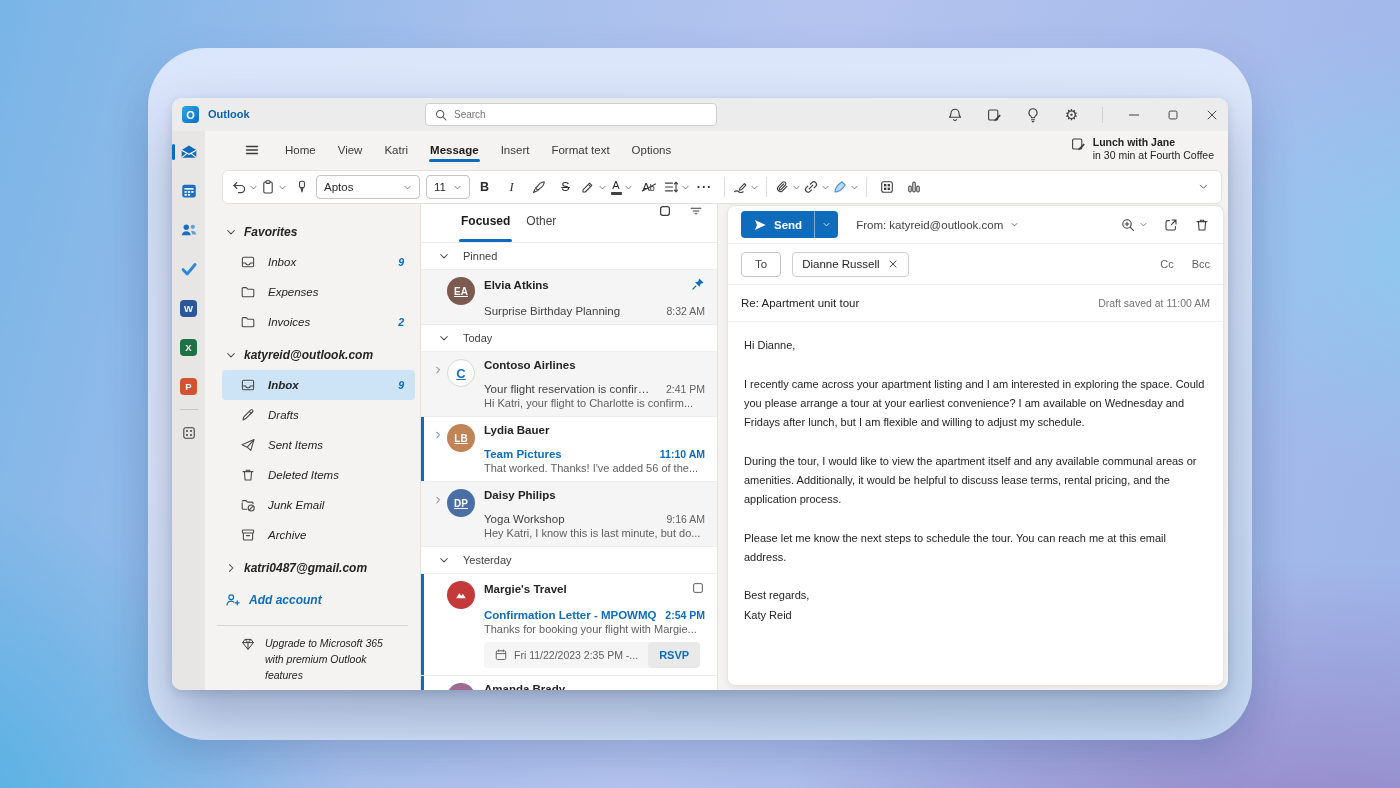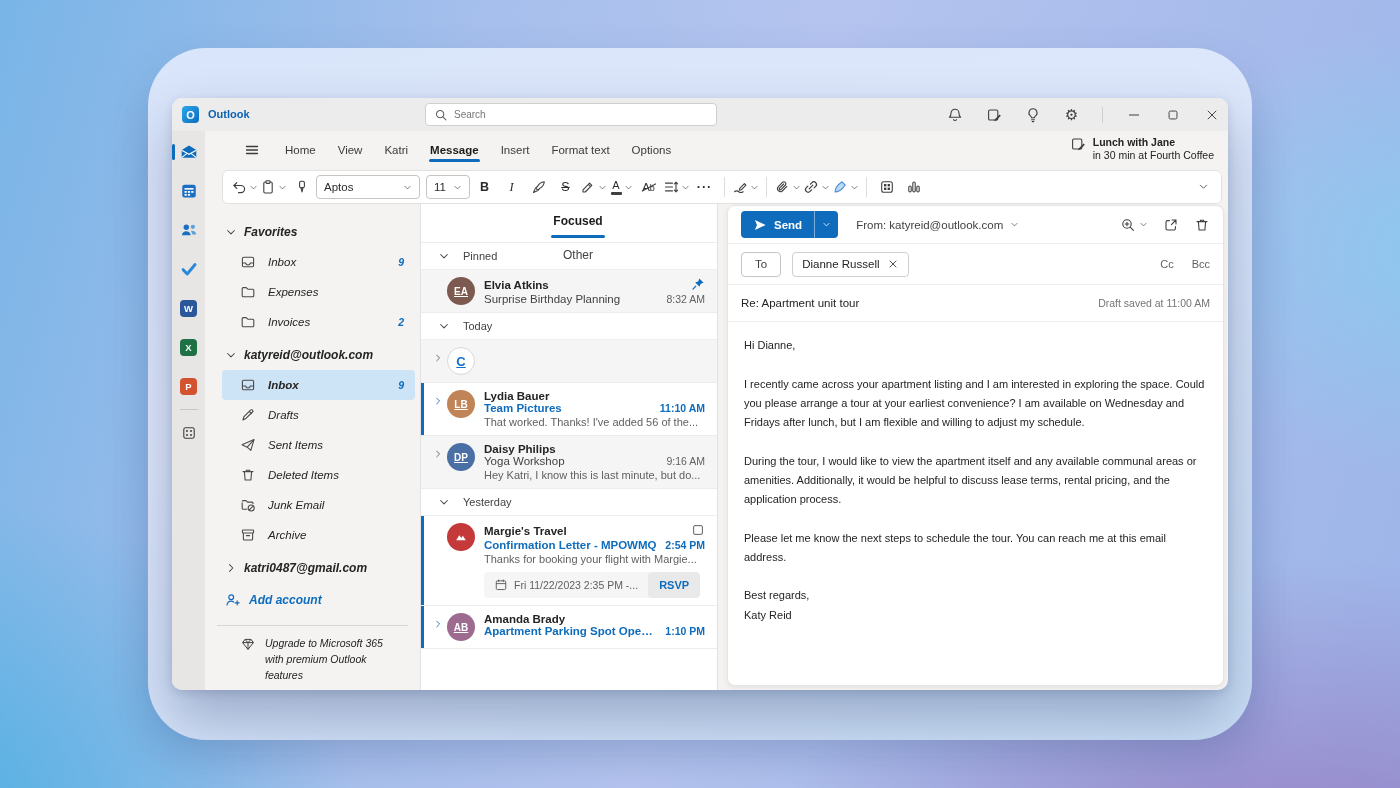--- a/index.html
+++ b/index.html
@@ -87,41 +87,41 @@
   .fitem span.lbl { font-size:11.5px; color:#242424; }
   .fbadge { position:absolute; right:11px; font-size:10.5px; font-weight:700; color:#0f6cbd; }
   .addacct { display:flex; align-items:center; gap:8px; height:34px; padding-left:20px; color:#0f6cbd; font-size:12px; font-weight:700; }
   .fdivider { height:1px; background:#d8d6d4; margin:8px 12px 10px 12px; }
   .upgrade { display:flex; gap:9px; padding-left:35px; padding-right:18px; }
   .upgrade .utxt { font-size:10.5px; color:#242424; line-height:1.5; }
 
   
   .list { position:absolute; left:248px; top:106px; width:298px; bottom:0; background:#fff;
           border-left:1px solid #e4e2e1; border-right:1px solid #e4e2e1; overflow:hidden; }
-  .listhead { height:39px; display:flex; align-items:center; border-bottom:1px solid #ebebeb; padding:0 14px 0 32px;flex-direction:column; }
+  .listhead { height:39px; display:flex; border-bottom:1px solid #ebebeb; padding:0 14px 0 32px; }
   .ltab { position:relative; font-size:12px; color:#424242; padding:10px 8px; }
   .ltab.active { font-weight:700; color:#1b1b1b; }
   .ltab.active::after { content:""; position:absolute; left:6px; right:6px; bottom:0; height:3px; border-radius:2px; background:#0f6cbd; }
   .lh-icons { margin-left:auto; display:flex; gap:17px; color:#3f3f3f; }
   .grouprow { height:27px; display:flex; align-items:center; gap:13px; padding-left:17px;
               border-bottom:1px solid #efefef; font-size:11px; color:#424242; background:#fff; }
   .msg { position:relative; display:flex; padding:7px 12px 7px 12px; border-bottom:1px solid #ececec; background:#fff; }
   .msg.read { background:#f5f5f5; }
   .msg .expch { width:10px; height:10px; margin:6px 4px 0 0; color:#5a5a5a; flex:none; }
   .msg.unread .expch { color:#0f6cbd; }
   .msg.unread::before { content:""; position:absolute; left:0; top:0; bottom:0; width:3px; background:#0f6cbd; }
   .avatar { width:28px; height:28px; border-radius:50%; flex:none; margin-right:9px; color:#fff;
             font-size:10px; font-weight:700; display:flex; align-items:center; justify-content:center;text-decoration:underline; }
   .logoC { background:#fff; border:1px solid #d8d8d8; color:#1170c8; font-size:13px; font-weight:800; }
   .logoM { background:#c43a3a; }
   .mbody { flex:1; min-width:0; }
   .l1 { display:flex; align-items:center; }
   .sender { font-size:11.5px; font-weight:700; color:#242424; }
   .l1 .r { margin-left:auto; }
-  .l2 { display:flex; align-items:center; margin-top:0; }
+  .l2 { display:flex; align-items:center; margin-top:12px; }
   .subject { font-size:11.5px; color:#424242; white-space:nowrap; overflow:hidden; text-overflow:ellipsis; }
   .msg.unread .subject { color:#0f6cbd; font-weight:700; }
   .time { margin-left:auto; font-size:10.5px; color:#616161; padding-left:8px; flex:none; }
   .msg.unread .time { color:#0f6cbd; font-weight:700; }
   .preview { margin-top:2px; font-size:11px; color:#616161; white-space:nowrap; overflow:hidden; text-overflow:ellipsis; }
   .chip { margin-top:7px; display:inline-flex; align-items:center; height:26px; background:#f5f5f5; border-radius:4px; overflow:hidden; }
   .chip .when { display:flex; align-items:center; gap:6px; padding:0 10px; font-size:10.5px; color:#616161; }
   .chip .rsvp { height:26px; display:flex; align-items:center; padding:8px 11px; background:#e9e9e9;
                 color:#0f6cbd; font-size:11px; font-weight:700; border-radius:4px; }
   .pinic { color:#0f6cbd; }
@@ -731,20 +731,30 @@
             <use href="#i-chevd"></use>
           </svg>
         <span>Today</span>
       </div>
 
       <div class="msg read">
         <svg class="expch">
             <use href="#i-chevr"></use>
           </svg>
         <div class="avatar logoC">C</div>
+        <div class="mbody">
+          <div class="l1">
+              <span class="sender">Contoso Airlines</span>
+            </div>
+          <div class="l2">
+              <span class="subject">Your flight reservation is confirmed</span>
+            <span class="time">2:41 PM</span>
+            </div>
+          <div class="preview">Hi Katri, your flight to Charlotte is confirm...</div>
+        </div>
       </div>
 
       <div class="msg unread">
         <svg class="expch">
             <use href="#i-chevr"></use>
           </svg>
         <div class="avatar" style="background:#c08457">LB</div>
         <div class="mbody">
           <div class="l1">
               <span class="sender">Lydia Bauer</span>

